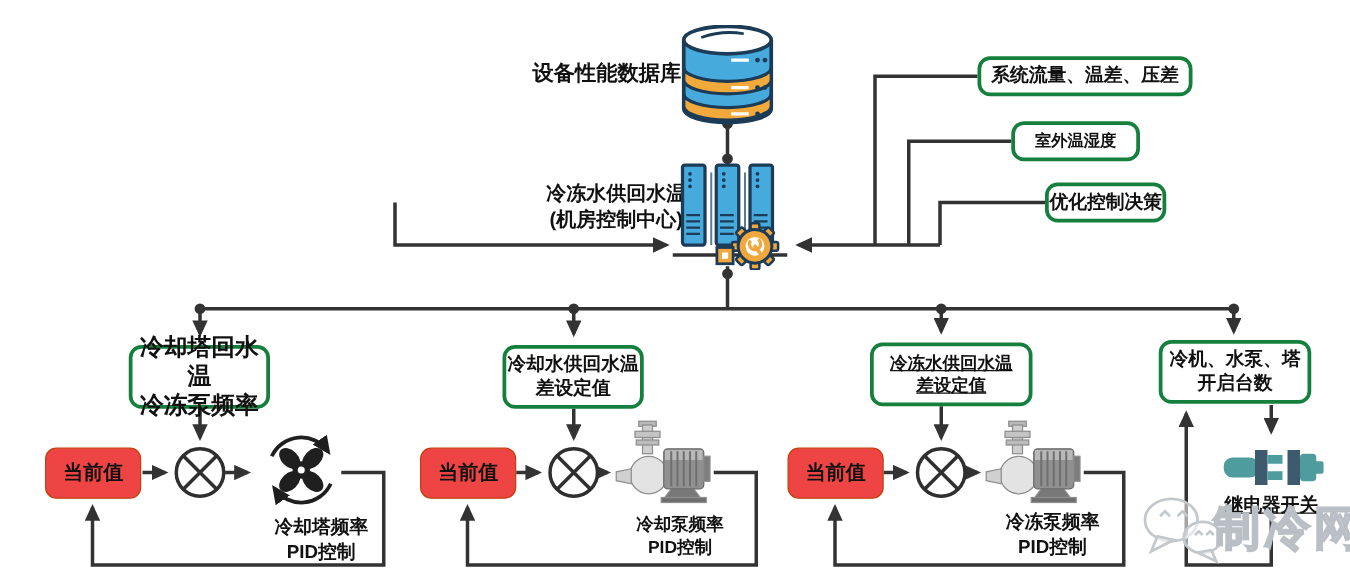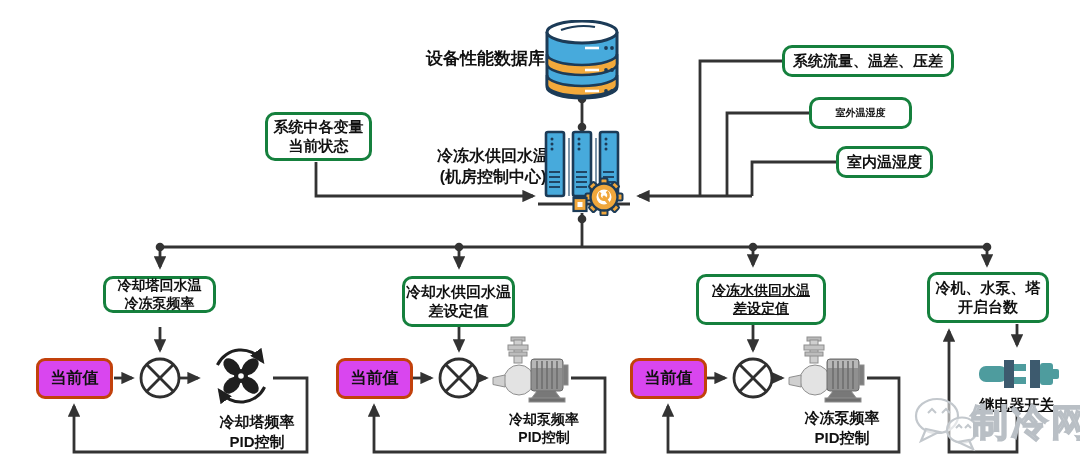--- a/index.html
+++ b/index.html
@@ -2,21 +2,21 @@
 <html><head>
 <meta charset="utf-8">
 <style>
   html,body{margin:0;padding:0;background:#fff;}
   .stage{position:relative;width:1080px;height:470px;background:#ffffff;overflow:hidden;
          font-family:"Liberation Sans","DejaVu Sans",sans-serif;color:#111;margin-left:19px;}
   .layer{position:absolute;left:0;top:0;}
   .cyanbox{position:absolute;border:3px solid #15803d;border-radius:10px;background:#fff;
            display:flex;flex-direction:column;align-items:center;justify-content:center;
            font-weight:bold;text-align:center;line-height:1.22;z-index:3;box-sizing:border-box;}
-  .darkbox{position:absolute;border:3px solid #c2410c;border-radius:9px;background:#d946ef;
+  .darkbox{position:absolute;border:1px solid #c2410c;border-radius:9px;background:#ef4444;
            display:flex;align-items:center;justify-content:center;
            font-weight:bold;z-index:3;box-sizing:border-box;}
   .lbl{position:absolute;font-weight:bold;text-align:center;line-height:1.3;z-index:3;}
   .icon{position:absolute;z-index:4;}
   .wm-text{position:absolute;z-index:6;font-weight:bold;font-size:37px;letter-spacing:3px;
            color:rgba(185,191,197,0.30);-webkit-text-stroke:1.6px #b9bfc5;white-space:nowrap;}
   .sp{display:block;}
 </style>
 </head>
 <body>
@@ -153,36 +153,32 @@
       <line x1="0" y1="0" x2="4" y2="5.5" stroke="#F0A73C" stroke-width="3" stroke-linecap="round"></line>
     </g>
     <rect x="35.5" y="72" width="13" height="13" fill="#F0A73C" stroke="#1C3B57" stroke-width="2.2"></rect>
     <rect x="39.5" y="76" width="5" height="5" fill="#fff"></rect>
   </svg>
   <div class="lbl" style="left:396px;top:146px;width:156px;font-size:16px;">
     <span class="sp">冷冻水供回水温</span>
     <span class="sp">(机房控制中心)</span>
   </div>
 
-  <div class="cyanbox" style="left:246px;top:112px;width:107px;height:49px;font-size:15px;">
-    <span class="sp">系统中各变量</span>
-    <span class="sp">当前状态</span>
-  </div>
 
   <div class="cyanbox" style="left:763px;top:45px;width:172px;height:32px;font-size:15px;">
     <span>系统流量、温差、压差</span>
   </div>
-  <div class="cyanbox" style="left:790px;top:97px;width:103px;height:32px;font-size:10px;">
+  <div class="cyanbox" style="left:790px;top:97px;width:103px;height:32px;font-size:13px;">
     <span>室外温湿度</span>
   </div>
   <div class="cyanbox" style="left:817px;top:146px;width:97px;height:32px;font-size:15px;">
-    <span>室内温湿度</span>
-  </div>
-
-  <div class="cyanbox" style="left:84px;top:276px;width:113px;height:37px;font-size:14px;">
+    <span>优化控制决策</span>
+  </div>
+
+  <div class="cyanbox" style="left:84px;top:276px;width:113px;height:51px;font-size:19px;">
     <span class="sp">冷却塔回水温</span>
     <span class="sp">冷冻泵频率</span>
   </div>
   <div class="cyanbox" style="left:383px;top:276px;width:113px;height:51px;font-size:15px;">
     <span class="sp">冷却水供回水温</span>
     <span class="sp">差设定值</span>
   </div>
   <div class="cyanbox" style="left:677px;top:274px;width:130px;height:51px;font-size:14px;text-decoration:underline;">
     <span class="sp">冷冻水供回水温</span>
     <span class="sp">差设定值</span>

